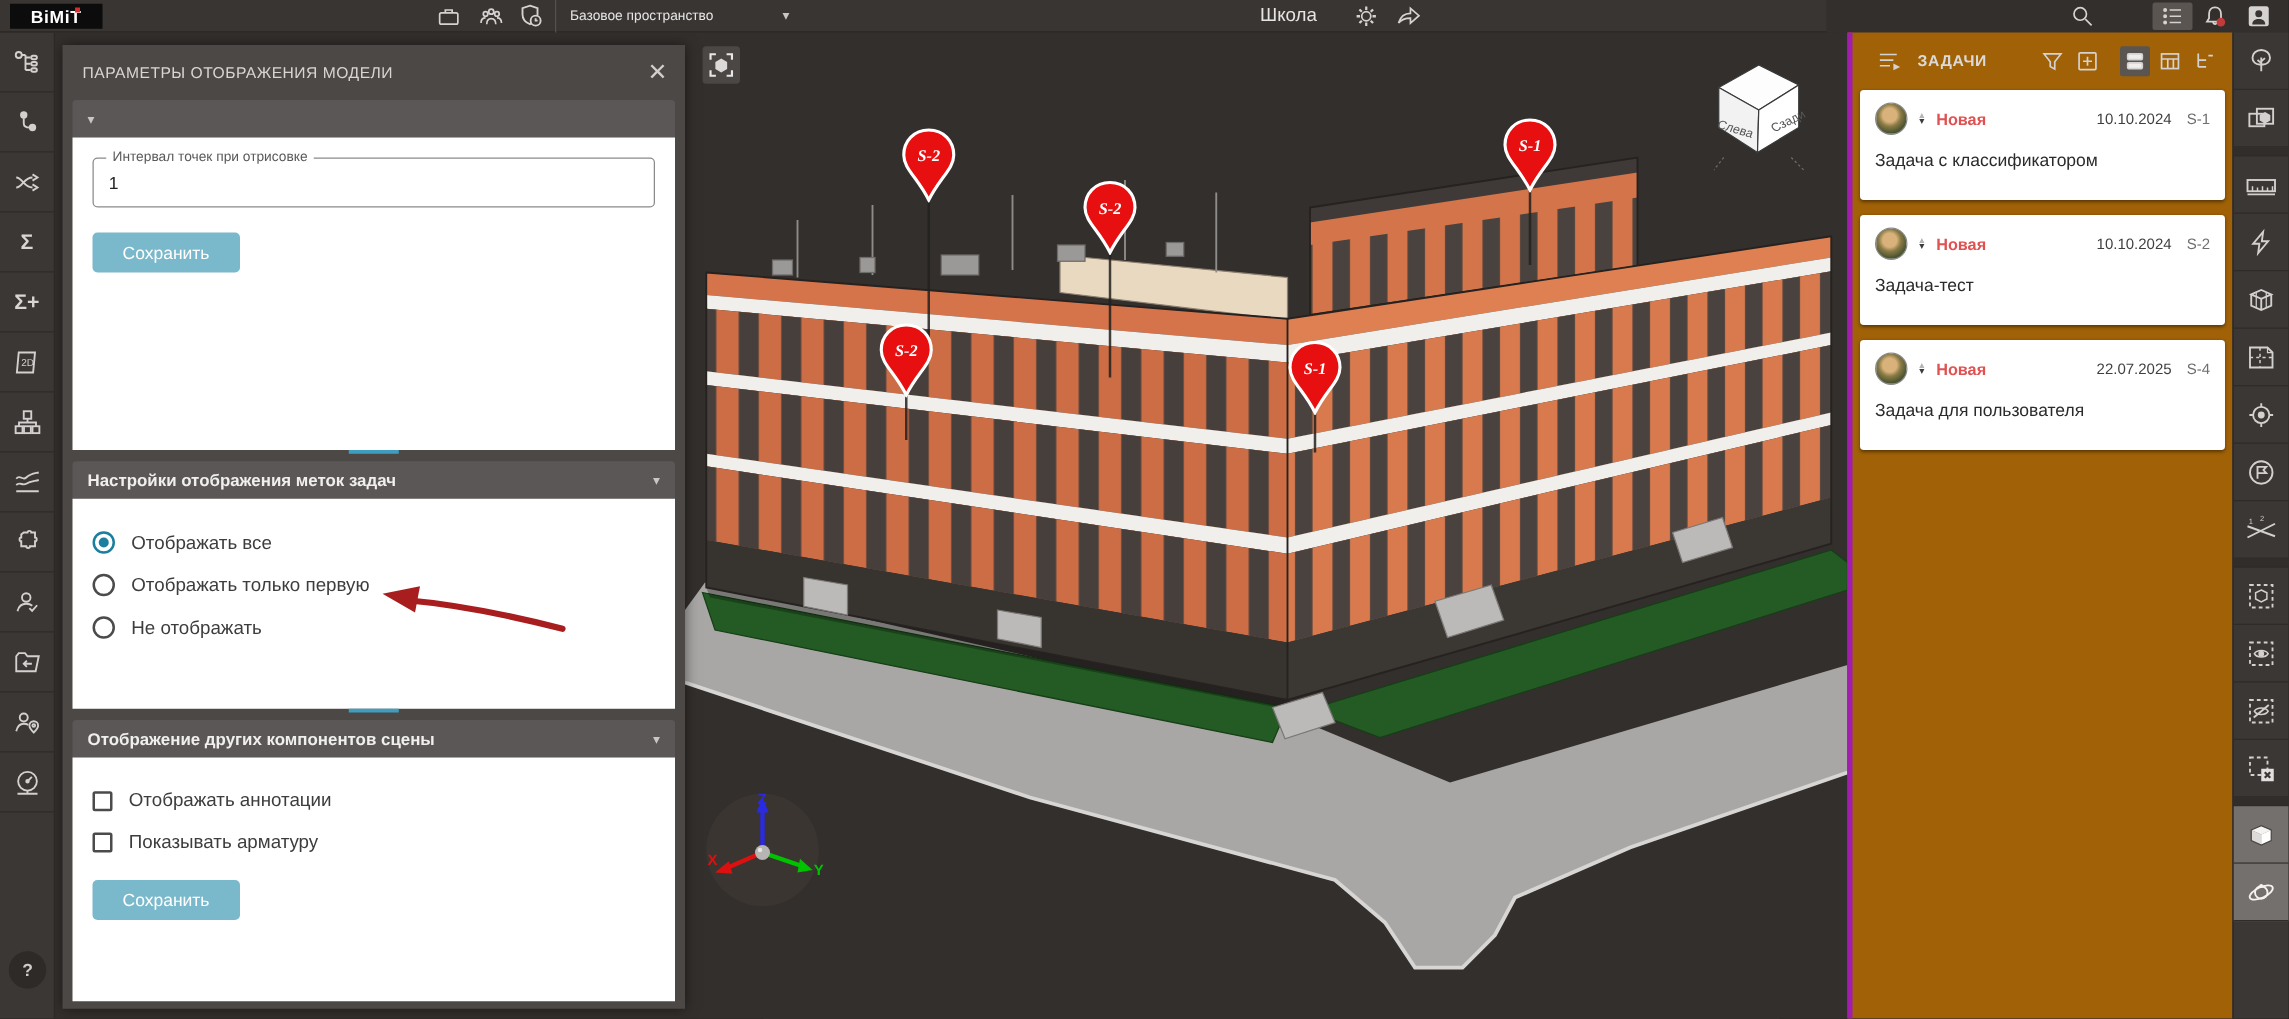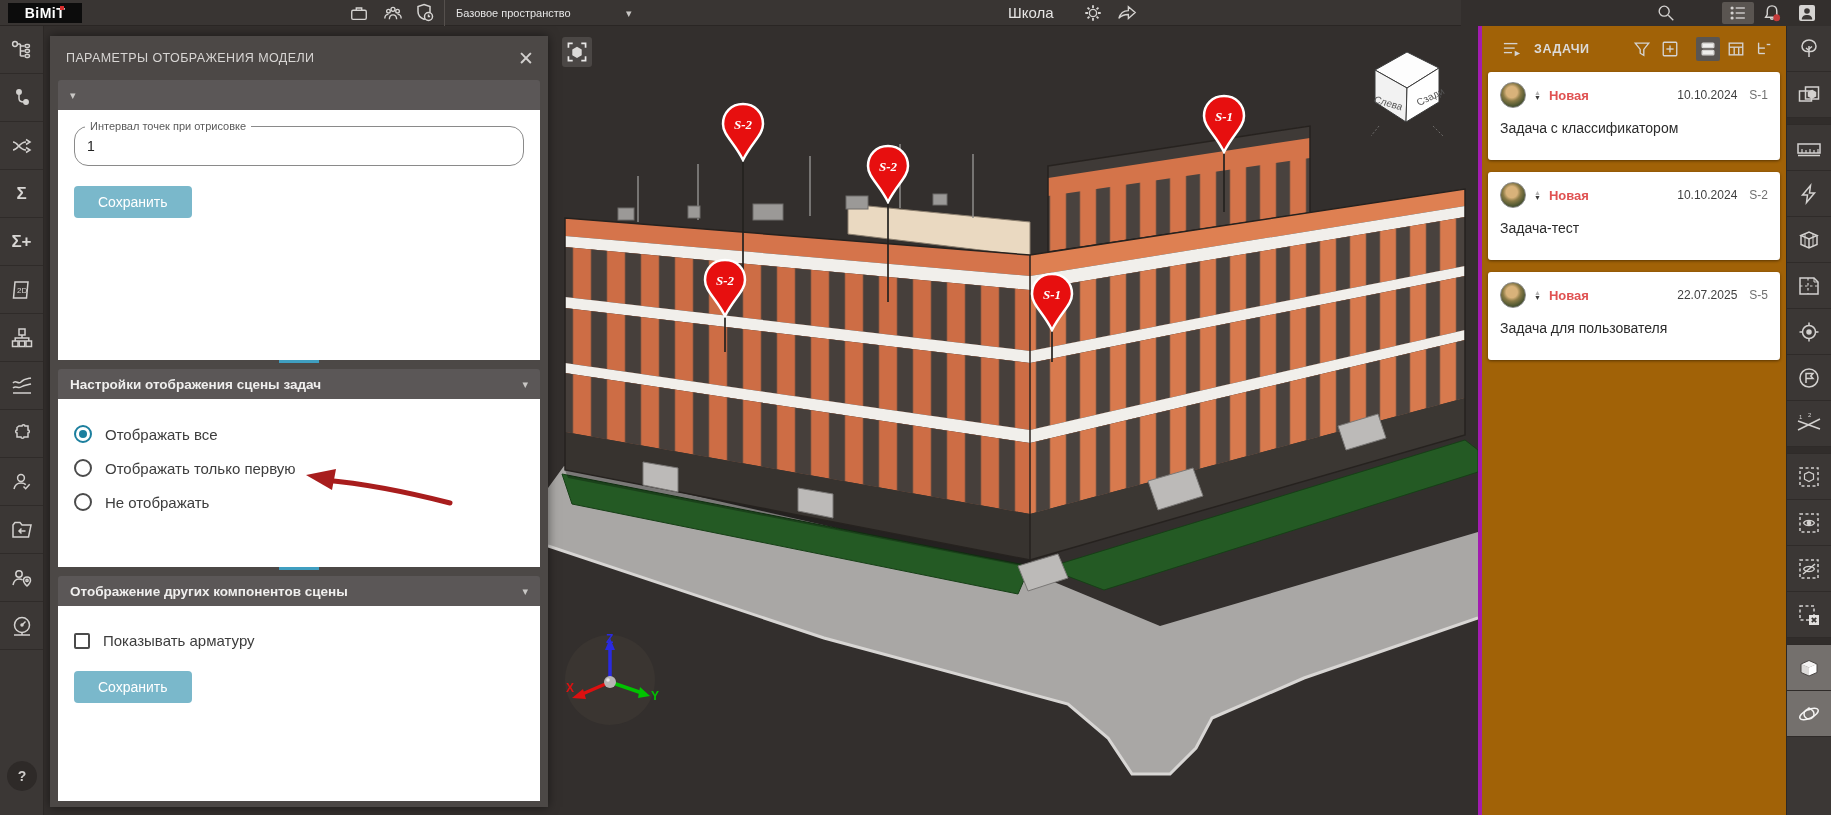--- a/index.html
+++ b/index.html
@@ -47,21 +47,21 @@
   .pl-header { height:44px; display:flex; align-items:center; padding:0 14px 0 16px; }
   .pl-title { flex:1; color:#d8d6d4; font-size:12.5px; letter-spacing:.4px; }
   .pl-close { color:#d2d0ce; font-size:19px; line-height:19px; cursor:default; }
   .pl-body { flex:1; padding:0 8px 6px 8px; display:flex; flex-direction:column; }
   .sec-head { height:30px; background:#5b5757; border-radius:3px 3px 0 0; display:flex; align-items:center; padding:0 12px; }
   .sec-head .t { flex:1; color:#f0efee; font-size:13.5px; font-weight:bold; }
   .sec-head .c { color:#c9c7c5; font-size:11px; }
   .sec-card { background:#ffffff; padding:16px; position:relative; }
   .sec-gap { height:9px; position:relative; }
   .drag-bar { width:40px; height:3px; background:#3f9ec0; margin:0 auto; }
-  .field { position:relative; border:1px solid #8a8a8a; border-radius:14px; height:40px; background:#fff; }
+  .field { position:relative; border:1px solid #8a8a8a; border-radius:4px; height:40px; background:#fff; }
   .field label { position:absolute; top:-7px; left:10px; background:#fff; padding:0 5px; font-size:11px; color:#5a5a5a; }
   .field input { border:none; outline:none; width:100%; height:100%; padding:8px 12px; font-size:14px; color:#222; background:transparent; font-family:inherit; }
   .btn-save { display:inline-block; margin-top:20px; background:#7ab8cb; color:#fff; font-size:14px; padding:8px 24px; border:none; border-radius:4px; font-family:inherit; }
   .opt-row { display:flex; align-items:center; margin:10px 0 16px 0; }
   .radio { width:18px; height:18px; border:2px solid #4b4b4b; border-radius:50%; margin-right:13px; flex:none; }
   .radio.sel { border-color:#1c7f9e; position:relative; }
   .radio.sel::after { content:""; position:absolute; left:3px; top:3px; width:8px; height:8px; background:#1c7f9e; border-radius:50%; }
   .checkbox { width:16px; height:16px; border:2px solid #4b4b4b; border-radius:2px; margin-right:13px; flex:none; }
   .opt-label { font-size:15px; color:#3d3d3d; }
   .note-arrow { position:absolute; left:200px; top:419px; width:215px; height:64px; z-index:25; pointer-events:none; }
@@ -418,21 +418,21 @@
           <label>Интервал точек при отрисовке</label>
           <input readonly="" value="1" style="">
         </div>
         <button class="btn-save">Сохранить</button>
       </div>
       <div class="sec-gap">
           <div class="drag-bar"></div>
         </div>
 
       <div class="sec-head">
-        <span class="t">Настройки отображения сцены задач</span>
+        <span class="t">Настройки отображения меток задач</span>
         <span class="c">▾</span>
       </div>
       <div class="sec-card" style="height:168px">
         <div class="opt-row">
           <span class="radio sel"></span>
           <span class="opt-label">Отображать все</span>
         </div>
         <div class="opt-row">
           <span class="radio"></span>
           <span class="opt-label">Отображать только первую</span>
@@ -444,20 +444,24 @@
       </div>
       <div class="sec-gap">
           <div class="drag-bar"></div>
         </div>
 
       <div class="sec-head">
         <span class="t">Отображение других компонентов сцены</span>
         <span class="c">▾</span>
       </div>
       <div class="sec-card" style="flex:1">
+        <div class="opt-row">
+          <span class="checkbox"></span>
+          <span class="opt-label">Отображать аннотации</span>
+        </div>
         <div class="opt-row">
           <span class="checkbox"></span>
           <span class="opt-label">Показывать арматуру</span>
         </div>
         <button class="btn-save" style="margin-top:6px">Сохранить</button>
       </div>
     </div>
 
     <svg class="note-arrow" viewBox="0 0 215 64">
       <path d="M200,48 Q130,30 74,25" stroke="#a81d1d" stroke-width="5" fill="none" stroke-linecap="round"></path>
@@ -542,21 +546,21 @@
 
     <div class="card">
       <div class="card-top">
         <div class="avatar"></div>
         <div class="prio">
             <span class="up">▲</span>
             <span class="dn">▼</span>
           </div>
         <div class="c-status">Новая</div>
         <div class="c-date">22.07.2025</div>
-        <div class="c-id">S-5</div>
+        <div class="c-id">S-4</div>
       </div>
       <div class="c-title">Задача для пользователя</div>
     </div>
   </aside>
 
   <nav class="sidebar right">
     <div class="tile">
         <svg width="24" height="24" viewBox="0 0 24 24">
           <path d="M12,3 c4,0 7,2.8 7,6.2 0,3.2-2.6,5.4-5.5,5.4 h-3 C7.6,14.6 5,12.4 5,9.2 5,5.8 8,3 12,3 Z"></path>
           <line x1="12" y1="9" x2="12" y2="20"></line>

